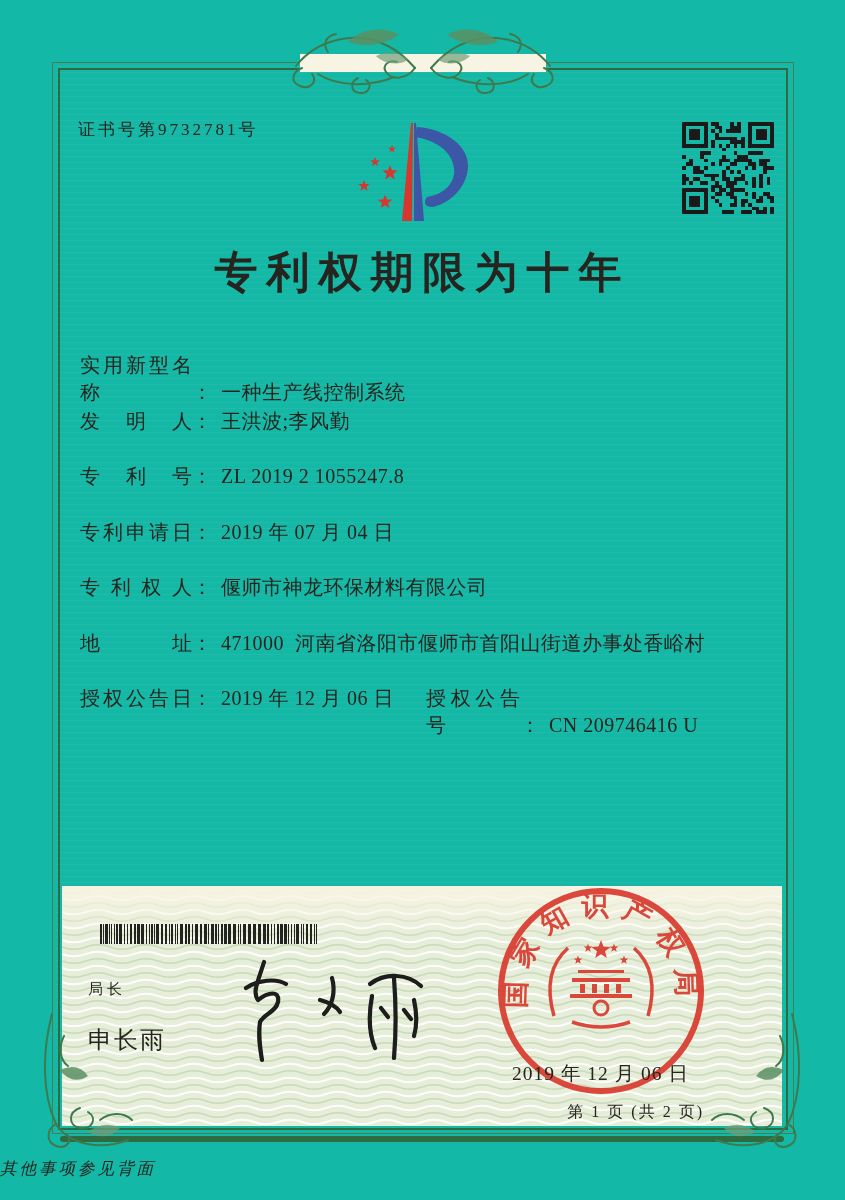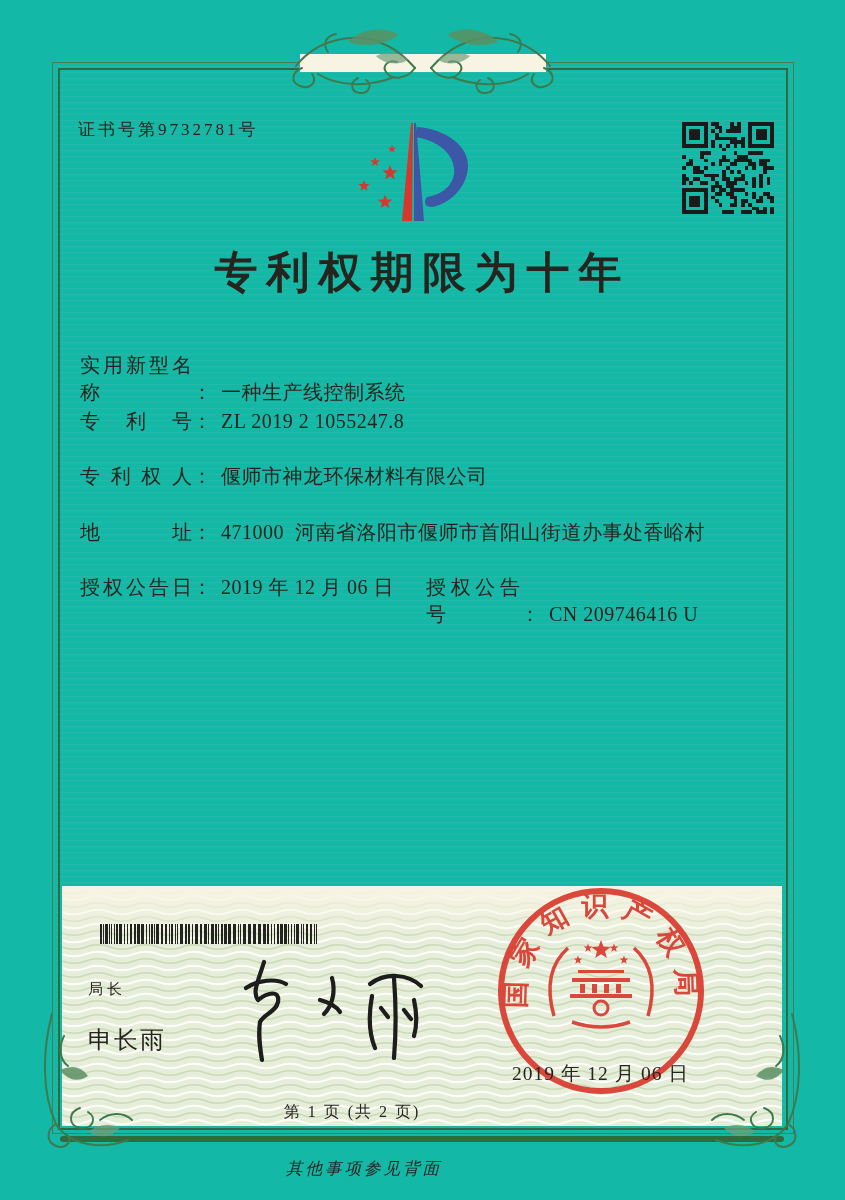--- a/index.html
+++ b/index.html
@@ -27,22 +27,22 @@
   .grant-group{position:absolute;left:346px;top:0;}
   .grant-group .lbl{width:94px;}
   .paras{position:absolute;left:80px;top:700px;width:690px;z-index:3;}
   .paras p{margin:0;font-size:17.5px;line-height:36px;text-indent:2em;text-align:justify;letter-spacing:0.4px;}
   .barcode{position:absolute;left:100px;top:924px;width:220px;height:20px;z-index:3;}
   .official-title{position:absolute;left:88px;top:980px;font-size:15px;letter-spacing:4px;z-index:3;}
   .official-name{position:absolute;left:88px;top:1024px;font-size:24px;letter-spacing:2px;z-index:3;}
   .signature{position:absolute;left:228px;top:948px;width:215px;height:122px;z-index:4;}
   .seal{position:absolute;left:492px;top:882px;width:218px;height:218px;z-index:4;opacity:0.92;}
   .seal-date{position:absolute;left:512px;top:1060px;width:180px;font-size:19.5px;letter-spacing:1px;z-index:5;}
-  .page-indicator{position:absolute;left:0;top:1102px;width:704px;text-align:center;font-size:16px;letter-spacing:2px;z-index:3;}
-  .back-note{position:absolute;left:0;top:1158px;width:728px;text-align:center;font-size:16.5px;letter-spacing:3px;z-index:3;font-style:italic;}
+  .page-indicator{position:absolute;left:0;top:1102px;width:704px;text-align:right;font-size:16px;letter-spacing:2px;z-index:3;}
+  .back-note{position:absolute;left:0;top:1158px;width:728px;font-size:16.5px;letter-spacing:3px;z-index:3;font-style:italic;}
   .ornament{position:absolute;z-index:6;}
   svg{display:block;}
 </style>
 </head>
 <body>
 
 <div class="certificate">
 
   <div class="waves-wrap">
     <svg id="waves" width="720" height="240" viewBox="0 0 720 240" preserveAspectRatio="none">
@@ -421,21 +421,27 @@
       <rect x="24" y="24" width="1" height="1" fill="#1a1a1a"></rect>
     </svg>
 
   <h1 class="title">专利权期限为十年</h1>
 
   <div class="fields">
     <div class="field-row">
       <span class="lbl">实用新型名称</span><span class="colon">：</span><span class="val">一种生产线控制系统</span>
     </div>
     <div class="field-row">
+      <span class="lbl">发明人</span><span class="colon">：</span><span class="val">王洪波;李风勤</span>
+    </div>
+    <div class="field-row">
       <span class="lbl">专利号</span><span class="colon">：</span><span class="val">ZL 2019 2 1055247.8</span>
+    </div>
+    <div class="field-row">
+      <span class="lbl">专利申请日</span><span class="colon">：</span><span class="val">2019 年 07 月 04 日</span>
     </div>
     <div class="field-row">
       <span class="lbl">专利权人</span><span class="colon">：</span><span class="val">偃师市神龙环保材料有限公司</span>
     </div>
     <div class="field-row">
       <span class="lbl">地址</span><span class="colon">：</span><span class="val">471000  河南省洛阳市偃师市首阳山街道办事处香峪村</span>
     </div>
     <div class="field-row">
       <span class="lbl">授权公告日</span><span class="colon">：</span><span class="val">2019 年 12 月 06 日</span>
       <span class="grant-group">

